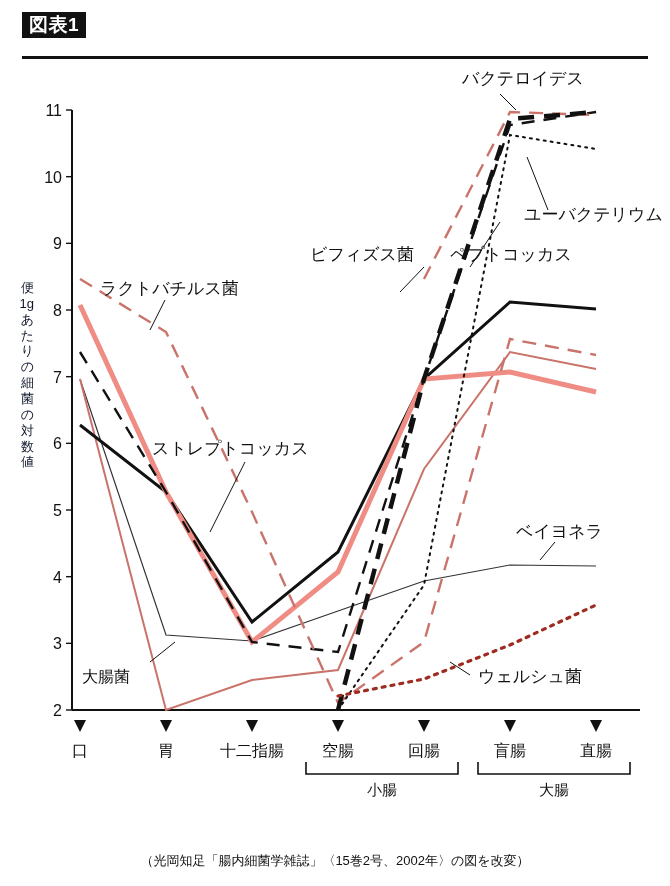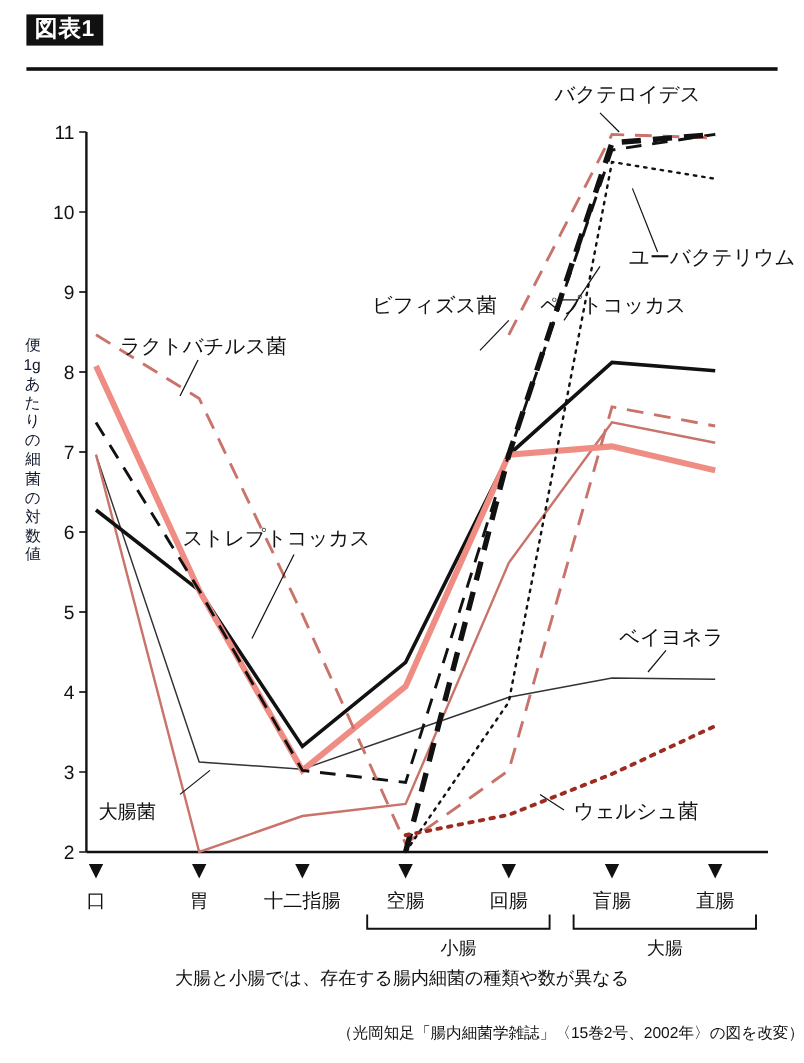--- a/index.html
+++ b/index.html
@@ -49,21 +49,21 @@
     color: #0f172a;
     letter-spacing: 0px;
   }
 
   .caption {
     position: absolute; left: 0; top: 806px; width: 670px;
     text-align: center; font-size: 15px; color: #111;
   }
   .source {
     position: absolute; left: 0; top: 852px; width: 670px;
-    text-align: right; font-size: 13px; color: #111;
+    text-align: center; font-size: 13px; color: #111;
   }
 
   text { font-family: "Liberation Sans", sans-serif; }
 </style>
 </head>
 <body>
 
 <div id="root">
 
   <div class="header">
@@ -173,15 +173,14 @@
 
       <g stroke="#111" stroke-width="1.6" fill="none">
         <path d="M306,700 L306,712 L458,712 L458,700"></path>
         <path d="M478,700 L478,712 L630,712 L630,700"></path>
       </g>
       <text id="grp-small" x="382" y="733" text-anchor="middle" font-size="15" fill="#111">小腸</text>
       <text id="grp-large" x="554" y="733" text-anchor="middle" font-size="15" fill="#111">大腸</text>
     </svg>
   </div>
 
-  <div class="caption">大腸と小腸では、存在する腸内細菌の種類や数が異なる</div>
   <div class="source">（光岡知足「腸内細菌学雑誌」〈15巻2号、2002年〉の図を改変）</div>
 </div>
 
 </body></html>

